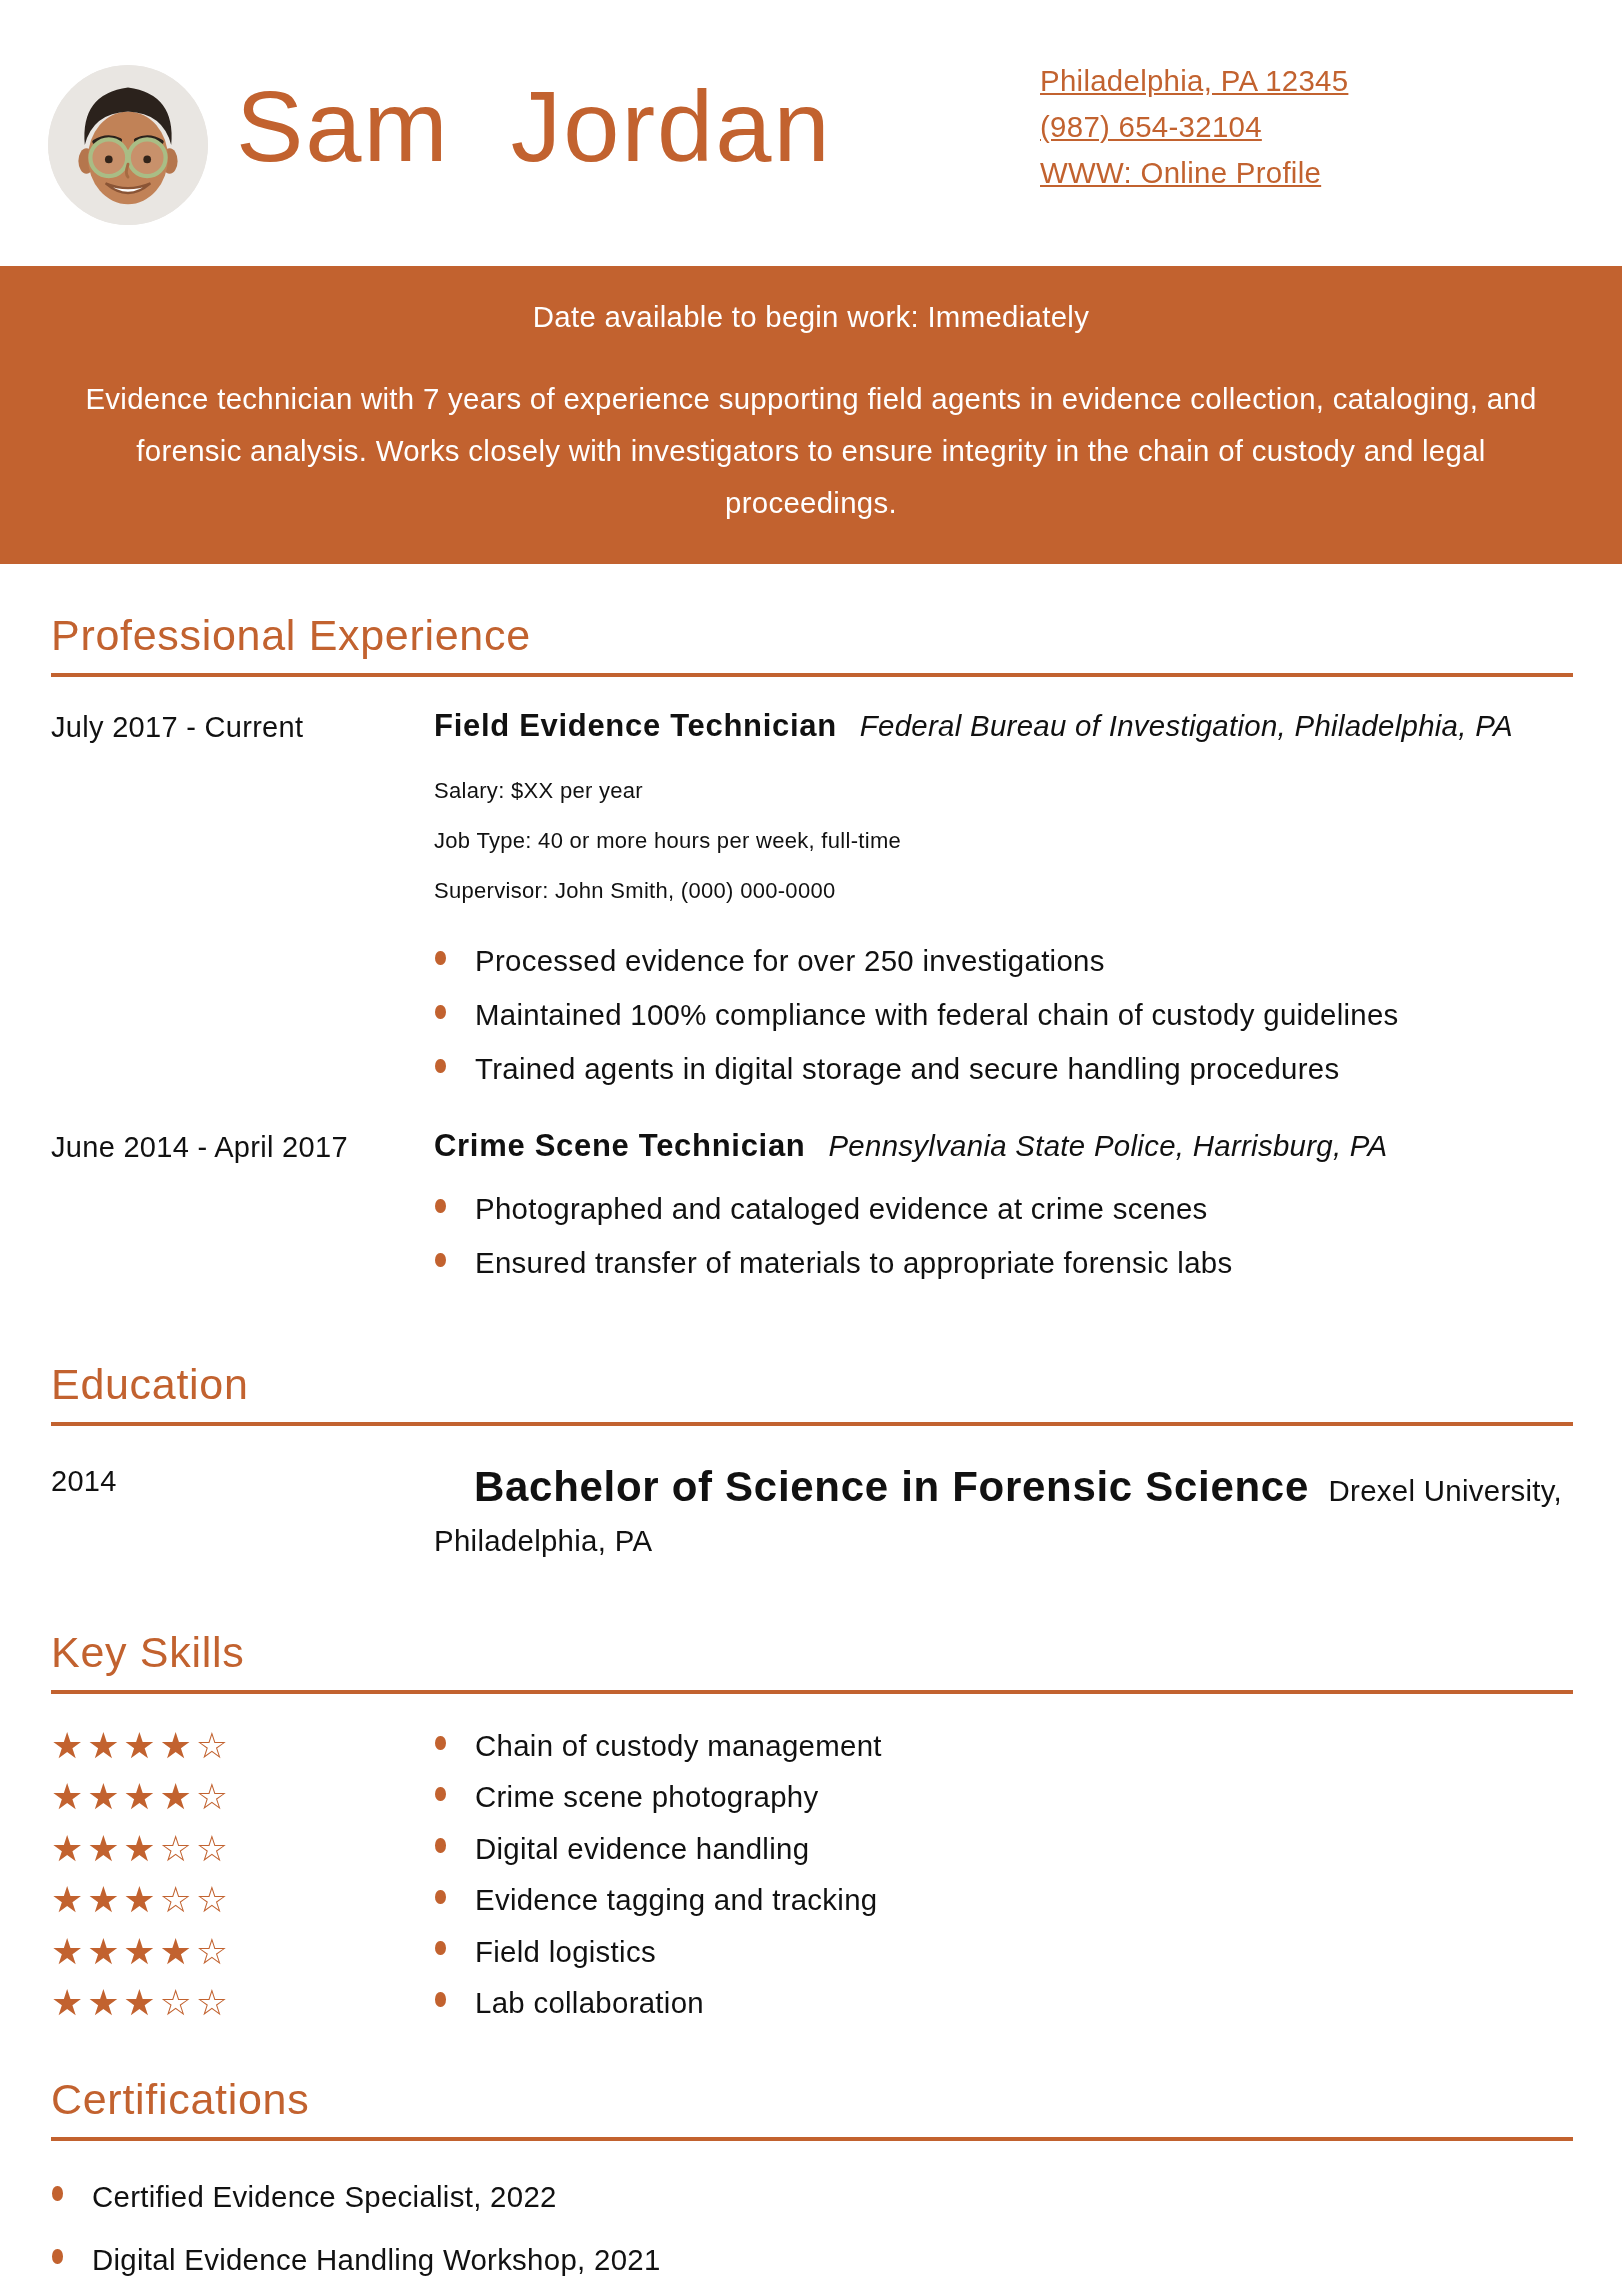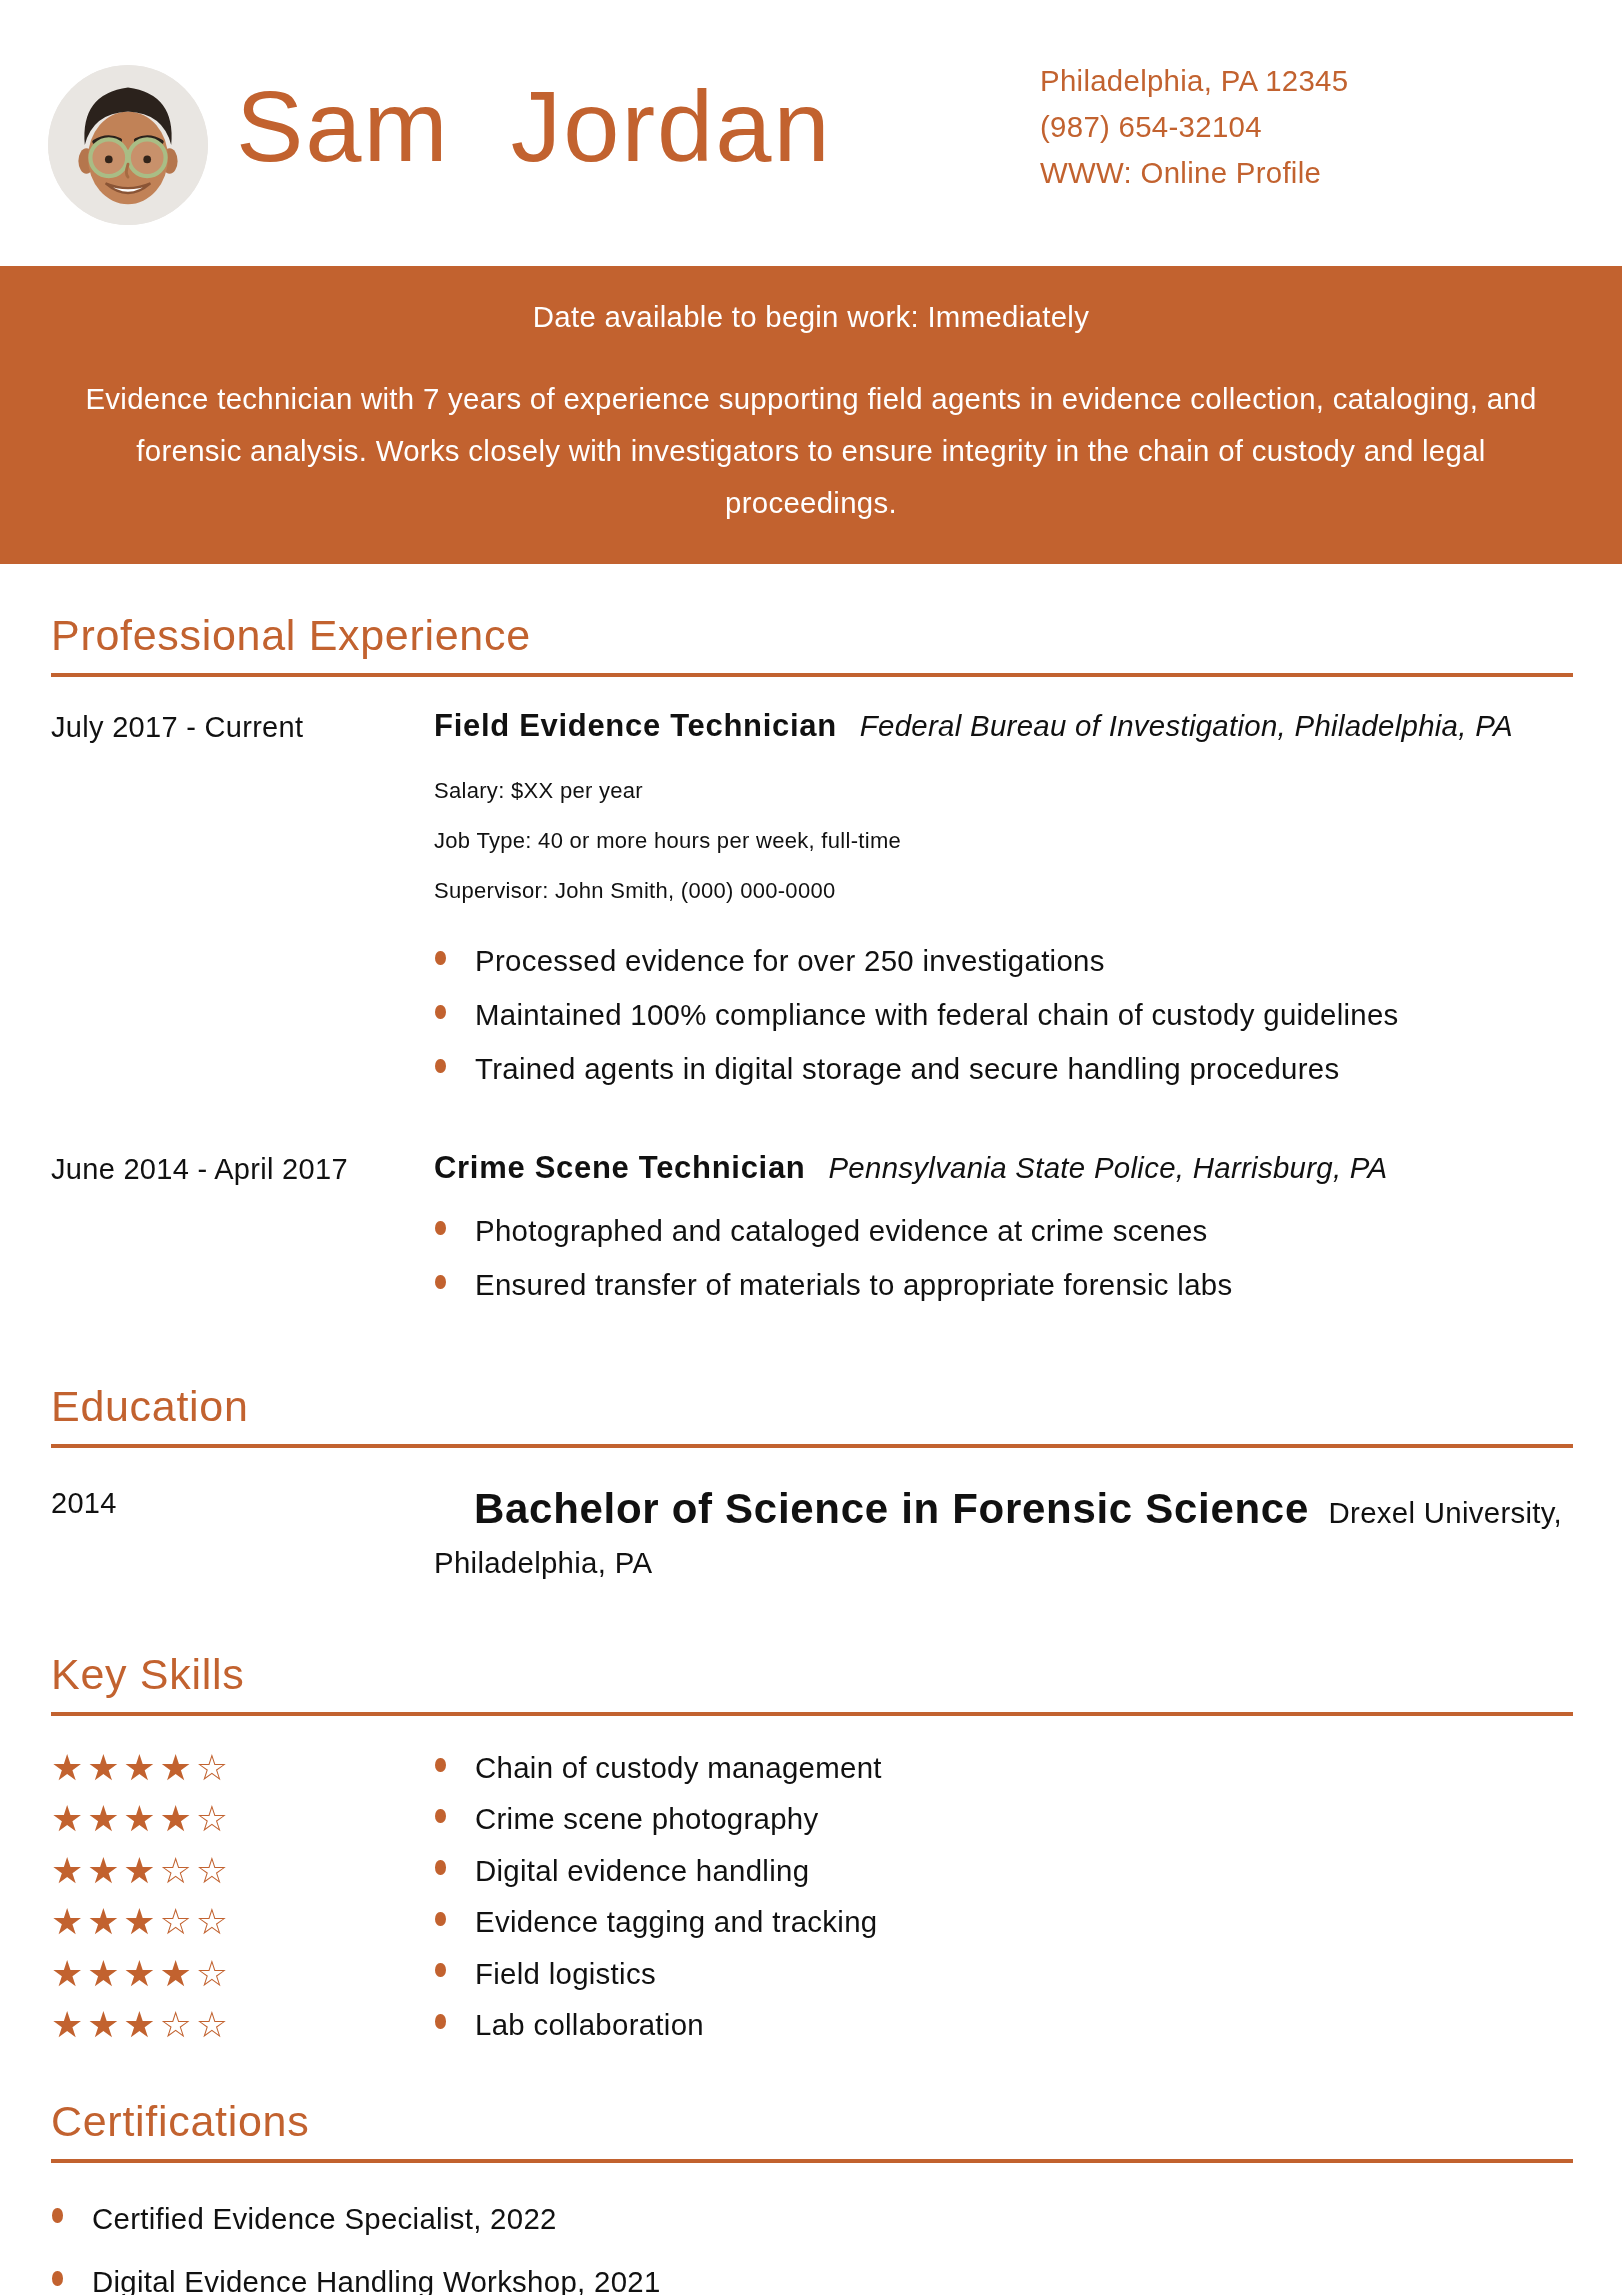--- a/index.html
+++ b/index.html
@@ -25,21 +25,21 @@
   .avatar svg{display:block;width:100%;height:100%;}
   .name{
     position:absolute;left:236px;top:76px;margin:0;
     font-size:101px;font-weight:400;line-height:1;
     color:var(--accent);letter-spacing:2px;word-spacing:31px;white-space:nowrap;
   }
   .contact{
     position:absolute;left:1040px;top:58px;
     font-size:29.4px;line-height:46px;color:var(--accent);
   }
-  .contact div{white-space:nowrap;}
+  .contact div{white-space:nowrap;text-decoration:underline;}
 
   
   .banner{
     background:var(--accent);color:var(--banner-text);
     padding:30px 49px 35px 49px;font-size:29.4px;text-align:center;
   }
   .banner .availability{margin:0 0 35px 0;line-height:42px;}
   .banner .summary{margin:0;line-height:52px;max-width:1531px;}
 
   
@@ -48,21 +48,21 @@
     font-size:43px;font-weight:400;color:var(--accent);letter-spacing:0.7px;
     border-bottom:4.6px solid var(--accent);padding-bottom:13px;margin:0;
   }
   .experience h2{margin-top:47px;}
   .education h2{margin-top:62px;}
   .skills h2{margin-top:62px;}
   .certifications h2{margin-top:54px;}
 
   .row{display:flex;align-items:flex-start;}
   .job{margin-top:31px;}
-  .job + .job{margin-top:46px;justify-content:center;}
+  .job + .job{margin-top:24px;justify-content:center;}
   .col-date{flex:0 0 383px;width:383px;font-size:29px;padding-top:3.3px;}
   .col-main{flex:1;min-width:0;}
   .job-title{font-size:31px;font-weight:700;letter-spacing:0.7px;}
   .employer{font-size:29.4px;font-style:italic;margin-left:23px;}
   .details{margin-top:22px;font-size:22px;line-height:50px;}
 
   ul.bullets{list-style:none;margin:26px 0 0 0;padding:0;}
   ul.bullets li{
     position:relative;padding-left:41px;font-size:29.4px;line-height:37px;margin-bottom:17px;
   }

